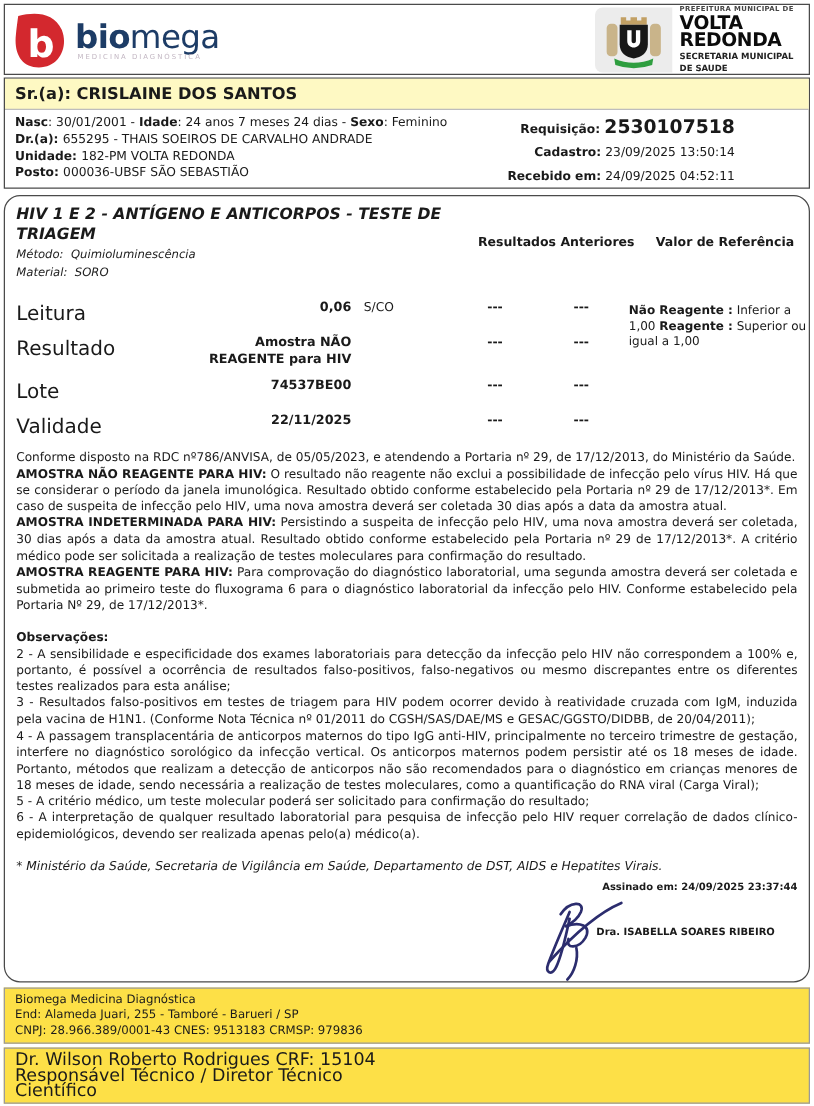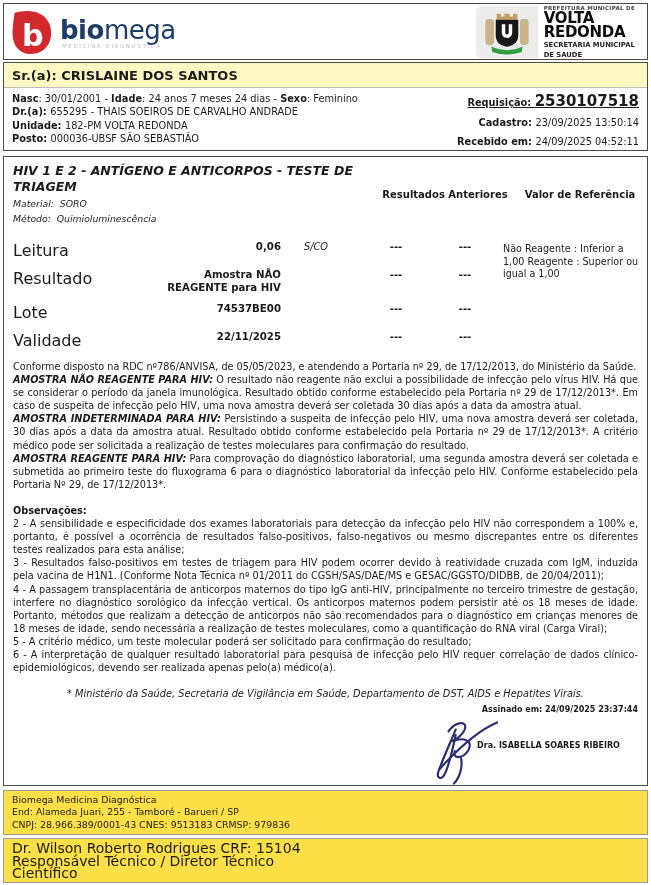--- a/index.html
+++ b/index.html
@@ -24,54 +24,54 @@
   .vr { display: flex; align-items: stretch; height: 52px; }
   .vr-crest { width: 62px; background: #ececec; border-radius: 6px 0 0 6px; display: flex; align-items: center; justify-content: center; }
   .vr-text { background: #fff; padding: 2px 4px 2px 6px; display: flex; flex-direction: column; justify-content: center; }
   .vr-pref { font-size: 5.5px; font-weight: 700; color: #444; letter-spacing: 0.3px; }
   .vr-name { font-size: 15px; font-weight: 800; color: #0c0c0c; line-height: 14px; letter-spacing: -0.3px; }
   .vr-sec { font-size: 6.8px; font-weight: 700; color: #222; line-height: 8px; margin-top: 2px; }
 
   
   .patient { margin-top: 2px; height: 89px; }
   .p-name { background: #fef9c3; border-bottom: 1px solid #bdbdbd; padding: 5px 8px 4px; font-size: 13px; font-weight: 700; }
-  .p-body { display: flex; justify-content: space-between; padding: 4px 8px 0; }
+  .p-body { display: flex; padding: 4px 8px 0; }
   .p-left { font-size: 9.8px; line-height: 13.4px; }
   .p-left b { font-weight: 700; }
   .p-right { text-align: right; font-size: 9.8px; width: 230px; }
-  .p-right .req { margin-bottom: 7px; text-decoration: underline; }
+  .p-right .req { margin-bottom: 7px; }
   .p-right b { font-weight: 700; }
   .req-num { font-size: 15px; font-weight: 700; }
   .p-right .row2 { margin-bottom: 8px; }
 
   
-  .exam { margin-top: 5px; height: 630px; padding: 6px 9px; position: relative; overflow: hidden; }
+  .exam { margin-top: 5px; height: 630px; padding: 6px 9px; position: relative; overflow: hidden; border-radius: 13px; }
   .exam-head { position: relative; min-height: 58px; }
   .exam-title { font-size: 12.5px; font-weight: 700; font-style: italic; width: 370px; line-height: 16px; }
   .exam-meta { font-size: 9.3px; font-style: italic; color: #222; margin-top: 3px; line-height: 12px; }
   .col-head { position: absolute; top: 26px; font-size: 10px; font-weight: 700; text-align: center; }
   .col-prev { left: 352px; width: 160px; }
   .col-ref  { left: 492px; width: 150px; }
 
   .results { position: relative; margin-top: 16px; min-height: 105px; }
   .r-row { display: grid; grid-template-columns: 100px 34px 134px 48px 36px 62px 8px 60px 1fr; align-items: start; margin-bottom: 9px; }
   .r-label { font-size: 16px; }
   .r-value { font-size: 10.2px; font-weight: 700; text-align: right; line-height: 12.5px; }
-  .r-unit { font-size: 9.8px; font-style: italic; padding-left: 23px; }
+  .r-unit { font-size: 9.8px; padding-left: 10px; }
   .r-prev { font-size: 10px; font-weight: 700; text-align: center; }
   .reference { position: absolute; left: 490px; top: 2px; width: 143px; font-size: 9.6px; line-height: 12.5px; }
-  .reference b { font-weight: 400; }
+  .reference b { font-weight: 700; }
 
   
   .nota { margin-top: 10px; font-size: 9.7px; line-height: 13.1px; text-align: justify; }
   .nota-h { font-weight: 700; text-align: left; }
-  .nota b { font-weight: 700; font-style: italic; }
+  .nota b { font-weight: 700; }
   .obs { margin-top: 13px; font-size: 9.7px; line-height: 13.1px; text-align: justify; }
   .obs-h { font-weight: 700; text-align: left; }
-  .footnote { margin-top: 14px; font-size: 9.8px; font-style: italic; text-align: center; }
+  .footnote { margin-top: 14px; font-size: 9.8px; font-style: italic; }
 
   
   .sig-row { position: relative; height: 92px; margin-top: 4px; }
   .signed-at { position: absolute; right: 0; top: 2px; font-size: 8px; font-weight: 700; }
   .sig-svg { position: absolute; left: 408px; top: 14px; }
   .sig-doctor { position: absolute; right: 2px; top: 38px; width: 175px; text-align: center; font-size: 8px; font-weight: 700; line-height: 10.5px; }
 
   
   .f1 { margin-top: 4px; padding: 3px 8px; font-size: 9.4px; line-height: 12.4px; }
   .f2 { margin-top: 3px; padding: 3px 8px; font-size: 14px; line-height: 12.4px; display: flex; }
@@ -145,24 +145,24 @@
         <b>Recebido em: </b><span>24/09/2025 04:52:11</span>
       </div>
     </div>
   </div>
 </div>
 
 <div class="box exam">
   <div class="exam-head">
     <div class="exam-title">HIV 1 E 2 - ANTÍGENO E ANTICORPOS - TESTE DE TRIAGEM</div>
     <div class="exam-meta">
+      <span>Método:</span>&nbsp;&nbsp;<span>Quimioluminescência</span>
+    </div>
+    <div class="exam-meta">
       <span>Material:</span>&nbsp;&nbsp;<span>SORO</span>
-    </div>
-    <div class="exam-meta">
-      <span>Método:</span>&nbsp;&nbsp;<span>Quimioluminescência</span>
     </div>
     <div class="col-head col-prev">Resultados Anteriores</div>
     <div class="col-head col-ref">Valor de Referência</div>
   </div>
 
   <div class="results">
     <div class="r-row">
       <div class="r-label">Leitura</div>
         <div></div>
       <div class="r-value">0,06</div>

